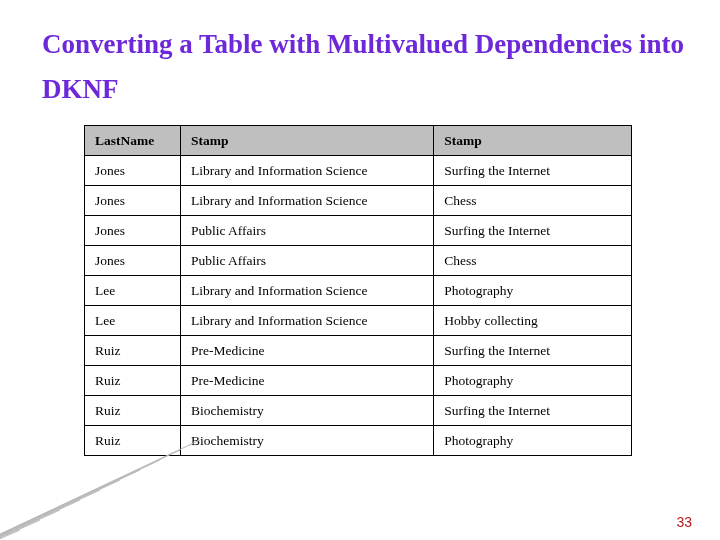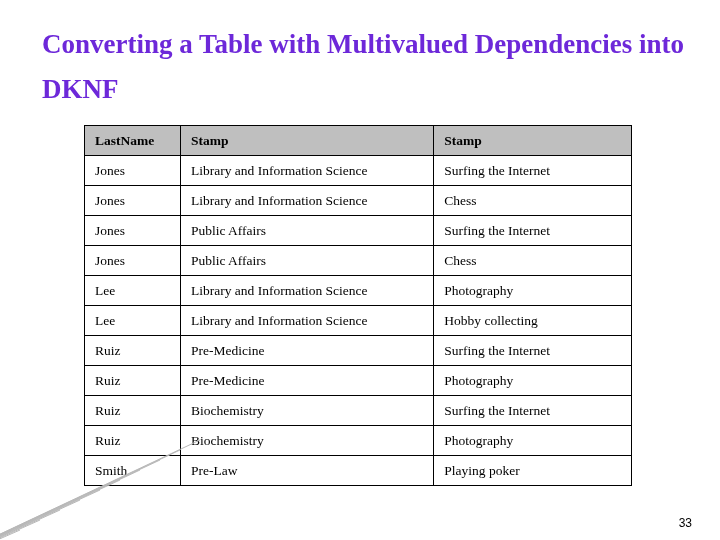--- a/index.html
+++ b/index.html
@@ -38,22 +38,22 @@
     background: #bfbfbf;
     font-weight: bold;
   }
   col.c1 { width: 96px; }
   col.c2 { width: 254px; }
   col.c3 { width: 198px; }
   .pagenum {
     position: absolute;
     right: 28px;
     bottom: 10px;
-    font-size: 12px;
-    color: #000000;
+    font-size: 14px;
+    color: #b91c1c;
     font-family: Arial, sans-serif;
   }
   .corner {
     position: absolute;
     left: -140px;
     bottom: -60px;
     width: 340px;
     height: 180px;
     pointer-events: none;
   }
@@ -121,25 +121,20 @@
         <tr>
           <td>Ruiz</td>
           <td>Biochemistry</td>
           <td>Surfing the Internet</td>
         </tr>
         <tr>
           <td>Ruiz</td>
           <td>Biochemistry</td>
           <td>Photography</td>
         </tr>
-        <tr>
-          <td>Smith</td>
-          <td>Pre-Law</td>
-          <td>Playing poker</td>
-        </tr>
       </tbody>
   </table>
 </div>
 
 <div class="pagenum">33</div>
 
 <svg class="corner" viewBox="0 0 340 180">
   <g stroke="#b8b8b8" stroke-width="1" fill="none">
     <line x1="0" y1="180" x2="340" y2="20"></line>
     <line x1="0" y1="180" x2="320" y2="30"></line>

